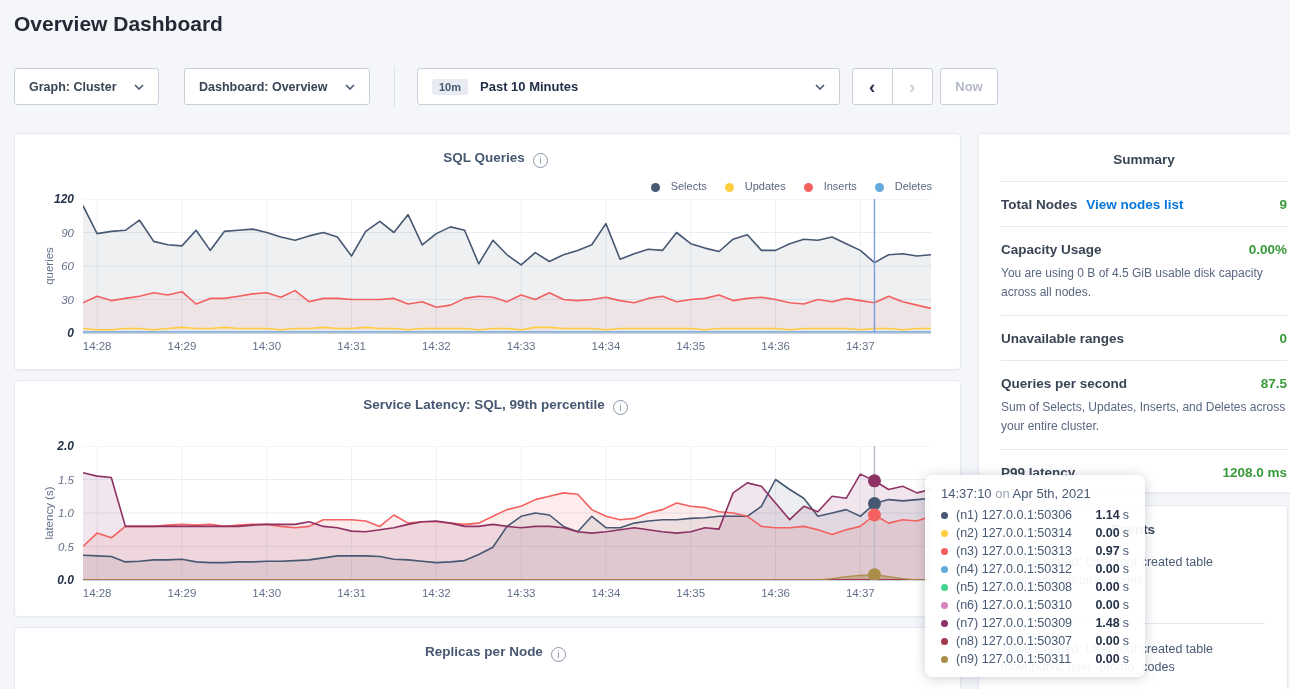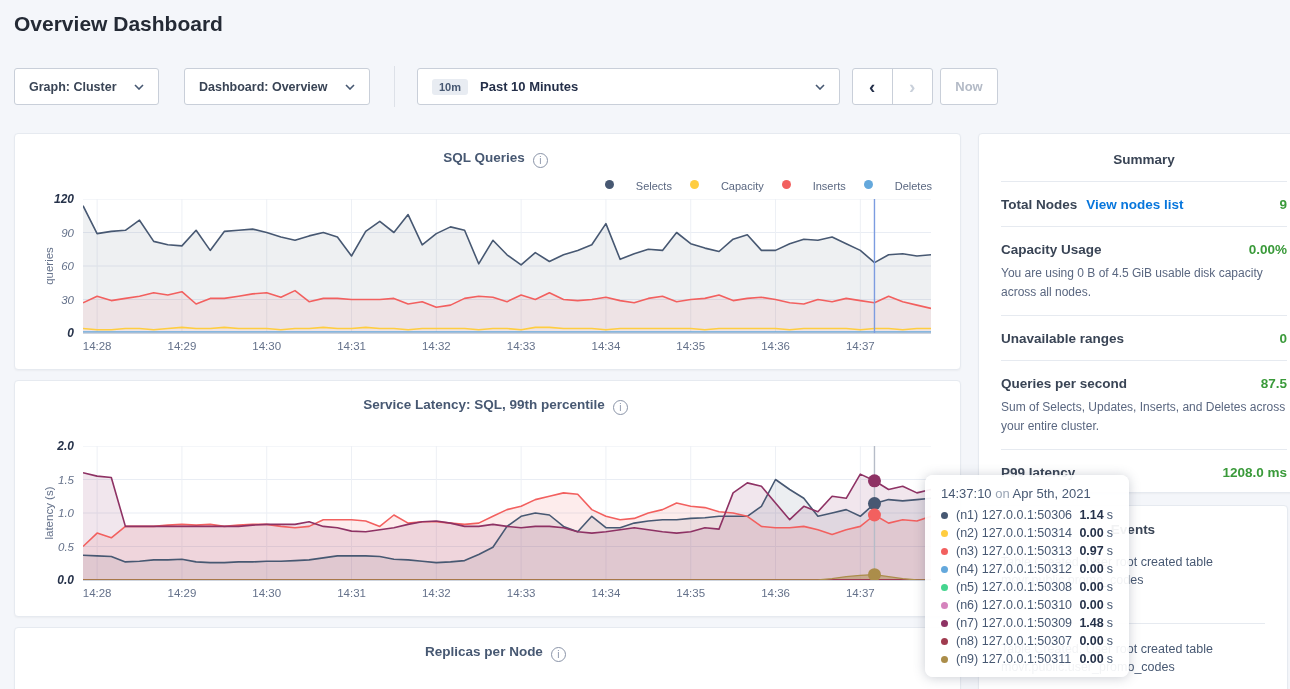--- a/index.html
+++ b/index.html
@@ -30,21 +30,21 @@
   .card-rep  { left:14px; top:627px; width:947px; height:85px; }
   .card-summary { left:978px; top:133px; width:332px; height:360px; padding:18px 22px; }
   .card-events  { left:978px; top:505px; width:310px; height:210px; padding:16px 22px; }
 
   .chart-title { text-align:center; margin-top:16px; font-size:13.5px; font-weight:bold; color:#475872; }
   .info-icon { display:inline-flex; align-items:center; justify-content:center; width:15px; height:15px;
                border:1px solid #8a94a8; border-radius:50%; font-size:10px; font-weight:normal; color:#8a94a8;
                margin-left:8px; vertical-align:-2px; font-style:normal; }
 
   .legend { position:absolute; right:28px; top:46px; display:flex; gap:18px; }
-  .legend-item { display:flex; align-items:flex-start; gap:22px; font-size:11px; color:#5a6780; }
+  .legend-item { display:flex; align-items:flex-end; gap:11px; font-size:11px; color:#5a6780; }
   .legend-dot { width:9px; height:9px; border-radius:50%; }
 
   .chart-mount { position:absolute; left:68px; top:65px; width:848px; height:135px; border-bottom:1px solid #cfd5de; }
   .ytick { position:absolute; right:calc(100% + 9px); transform:translateY(-50%); font-size:11.5px; color:#64718a; white-space:nowrap;font-style:italic; }
   .ytick.strong { font-weight:bold; color:#26324a; font-size:12px; }
   .xtick { position:absolute; top:calc(100% + 7px); transform:translateX(-50%); font-size:11.5px; color:#64718a; white-space:nowrap; }
   .ylabel { position:absolute; left:-52px; top:50%; width:120px; text-align:center;
             transform:translate(-35%,-50%) rotate(-90deg); font-size:11.5px; color:#64718a; }
 
   
@@ -58,21 +58,21 @@
   .sdesc { margin-top:7px; font-size:12px; line-height:1.55; color:#5a6780; }
 
   
   .events-title { text-align:center; font-size:13.5px; font-weight:bold; color:#394455; margin-bottom:16px; }
   .event-item { font-size:12.5px; line-height:18px; color:#475872; }
   .event-item.first { margin-bottom:34px; }
   .events-divider { border:none; border-top:1px solid #e6eaf0; }
   .event-item.second { margin-top:16px; }
 
   
-  .tooltip { position:absolute; left:925px; top:475px; width:204px; height:202px;
+  .tooltip { position:absolute; left:925px; top:475px; width:220px; height:202px;
              background:rgba(255,255,255,0.93); border-radius:8px; box-shadow:0 1px 12px rgba(70,80,100,0.28);
              padding:11px 16px 8px; z-index:30; }
   .tt-header { font-size:13px; color:#475872; margin-bottom:5px; }
   .tt-on { color:#9aa5b5; }
   .tt-row { display:flex; align-items:center; height:18px; font-size:12.5px; color:#475872; }
   .tt-dot { width:7px; height:7px; border-radius:50%; margin-right:8px; flex:none; }
   .tt-val { margin-left:auto; font-weight:bold; color:#26324a; }
   .tt-unit { font-weight:normal; color:#475872; margin-left:3px; }
 
   svg { display:block; }
@@ -118,21 +118,21 @@
   <div class="chart-title">
     <span>SQL Queries</span><span class="info-icon">i</span>
   </div>
   <div class="legend" id="sql-legend">
       <span class="legend-item">
         <span class="legend-dot" style="background: rgb(71, 88, 114);"></span>
         <span>Selects</span>
       </span>
       <span class="legend-item">
         <span class="legend-dot" style="background: rgb(255, 205, 64);"></span>
-        <span>Capacity</span>
+        <span>Updates</span>
       </span>
       <span class="legend-item">
         <span class="legend-dot" style="background: rgb(242, 96, 95);"></span>
         <span>Inserts</span>
       </span>
       <span class="legend-item">
         <span class="legend-dot" style="background: rgb(100, 168, 220);"></span>
         <span>Deletes</span>
       </span>
     </div>

